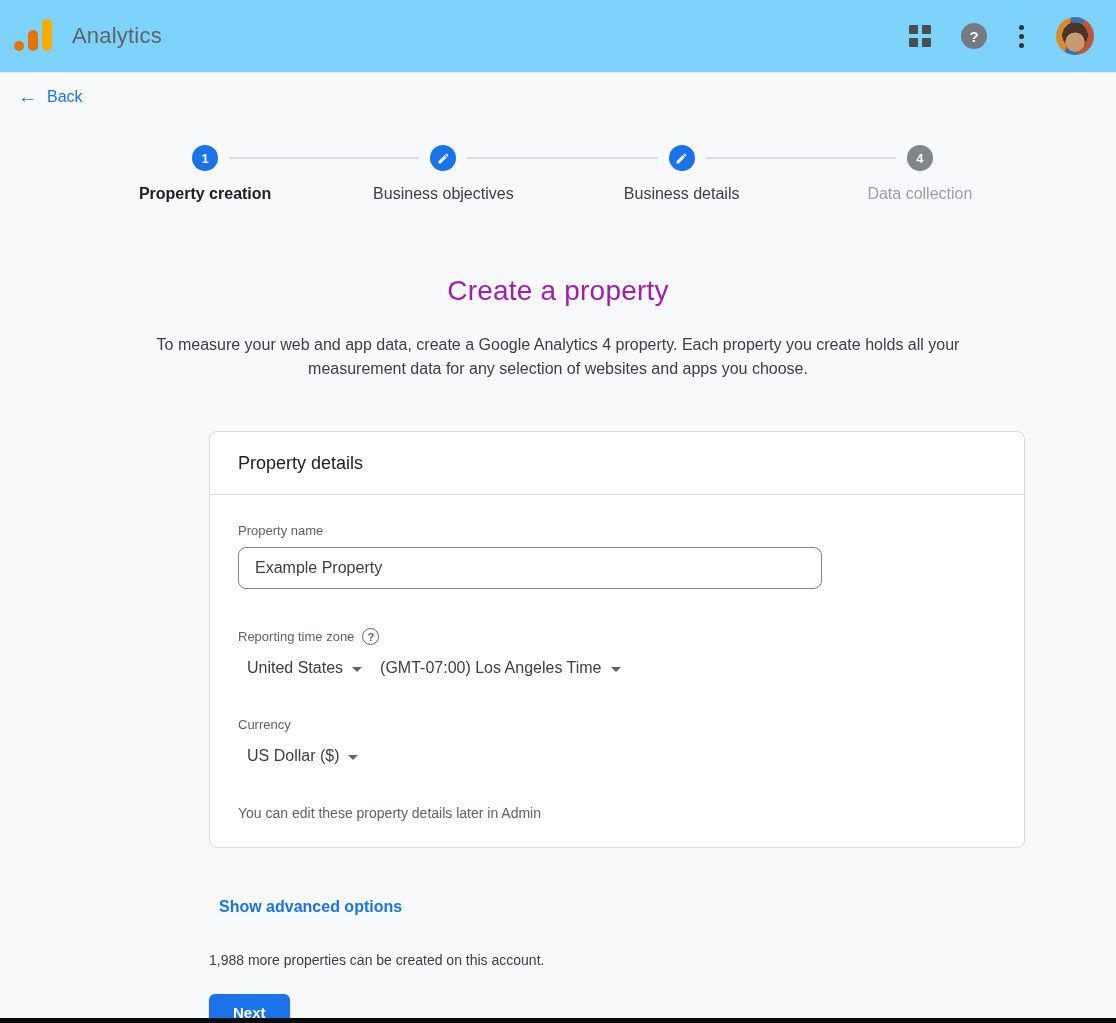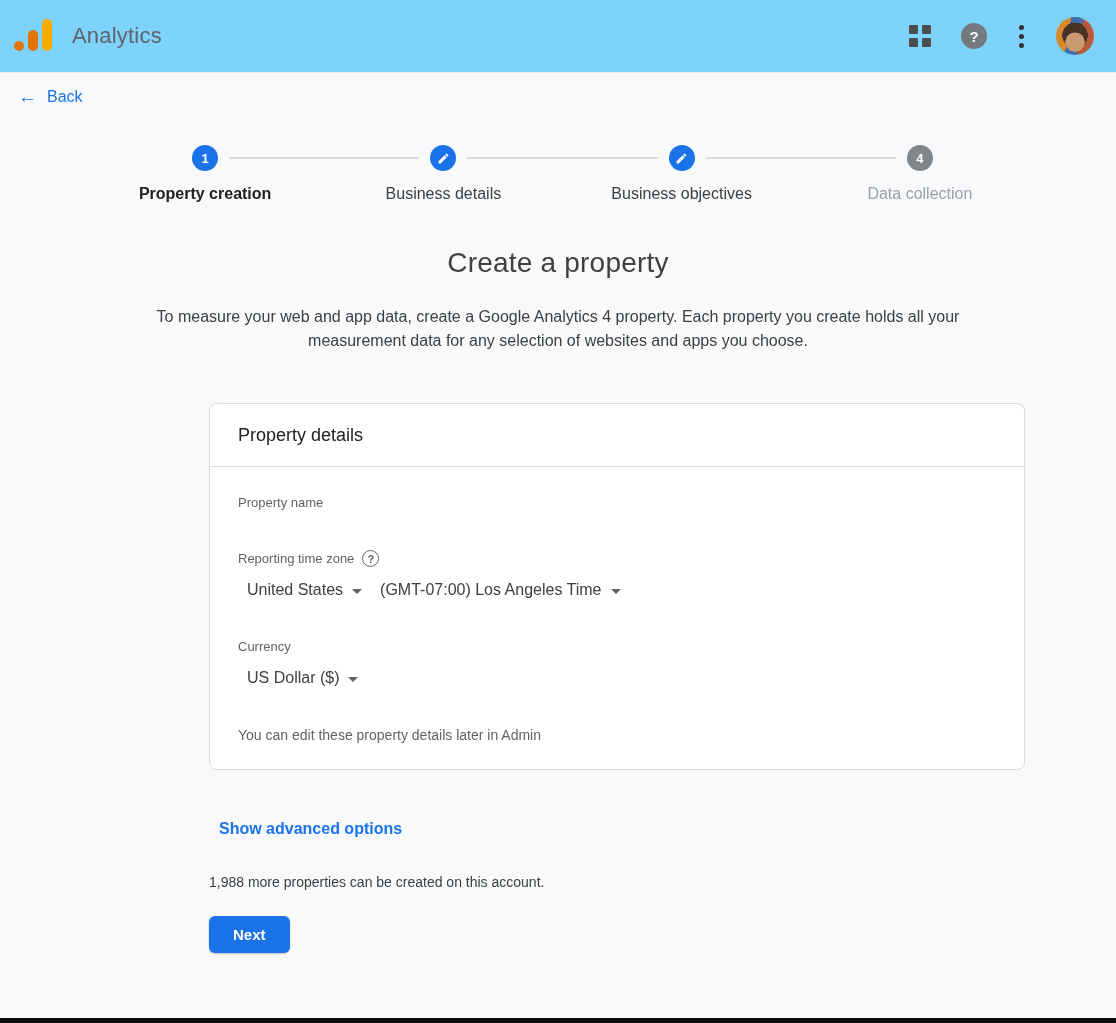--- a/index.html
+++ b/index.html
@@ -60,21 +60,21 @@
     display: flex; align-items: center; justify-content: center;
     font-size: 13px; font-weight: bold; z-index: 1;
   }
   .step-circle.inactive { background: #80868b; }
   .step-circle svg { width: 13px; height: 13px; fill: #fff; }
   .step-label { margin-top: 14px; font-size: 16px; color: #3c4043; }
   .step-label.current { font-weight: bold; color: #202124; }
   .step-label.upcoming { color: #9aa0a6; }
 
   
-  .headline { text-align: center; font-size: 28px; font-weight: normal; color: #404040; margin-top: 44px; letter-spacing: 0.2px; }
+  .headline { text-align: center; font-size: 28px; font-weight: normal; color: #a21caf; margin-top: 72px; letter-spacing: 0.2px; }
   .description { text-align: center; font-size: 16px; color: #3c4043; max-width: 880px; margin: 26px auto 0; line-height: 24px; }
 
   
   .card {
     width: 816px; margin: 50px 0 0 209px; background: #fff;
     border: 1px solid #dadce0; border-radius: 8px;
   }
   .card-header { padding: 21px 28px 20px; border-bottom: 1px solid #dadce0; }
   .card-title { font-size: 18px; font-weight: normal; color: #202124; }
   .card-body { padding: 26px 28px 26px; }
@@ -151,47 +151,48 @@
       <div class="step">
         <div class="step-circle">1</div>
         <div class="step-label current">Property creation</div>
       </div>
       <div class="step">
         <div class="step-circle">
           <svg viewBox="0 0 24 24">
               <path d="M3 17.25V21h3.75L17.81 9.94l-3.75-3.75L3 17.25zM20.71 7.04c.39-.39.39-1.02 0-1.41l-2.34-2.34a.9959.9959 0 0 0-1.41 0l-1.83 1.83 3.75 3.75 1.83-1.83z"></path>
             </svg>
         </div>
-        <div class="step-label">Business details</div>
+        <div class="step-label">Business objectives</div>
       </div>
       <div class="step">
         <div class="step-circle">
           <svg viewBox="0 0 24 24">
               <path d="M3 17.25V21h3.75L17.81 9.94l-3.75-3.75L3 17.25zM20.71 7.04c.39-.39.39-1.02 0-1.41l-2.34-2.34a.9959.9959 0 0 0-1.41 0l-1.83 1.83 3.75 3.75 1.83-1.83z"></path>
             </svg>
         </div>
-        <div class="step-label">Business objectives</div>
+        <div class="step-label">Business details</div>
       </div>
       <div class="step">
         <div class="step-circle inactive">4</div>
         <div class="step-label upcoming">Data collection</div>
       </div>
     </div>
 
     <h1 class="headline">Create a property</h1>
     <p class="description">To measure your web and app data, create a Google Analytics 4 property. Each property you create holds all your measurement data for any selection of websites and apps you choose.</p>
 
     <div class="card">
       <div class="card-header">
         <div class="card-title">Property details</div>
       </div>
       <div class="card-body">
 
         <div class="field-group first">
           <span class="field-label">Property name</span>
+          <input class="text-input" type="text" value="Example Property" style="">
         </div>
 
         <div class="field-group">
           <span class="field-label">
             <span>Reporting time zone</span>
             <span class="help-outline-icon">?</span>
           </span>
           <div class="select-row">
             <span class="select-control">
               <span>United States</span>

